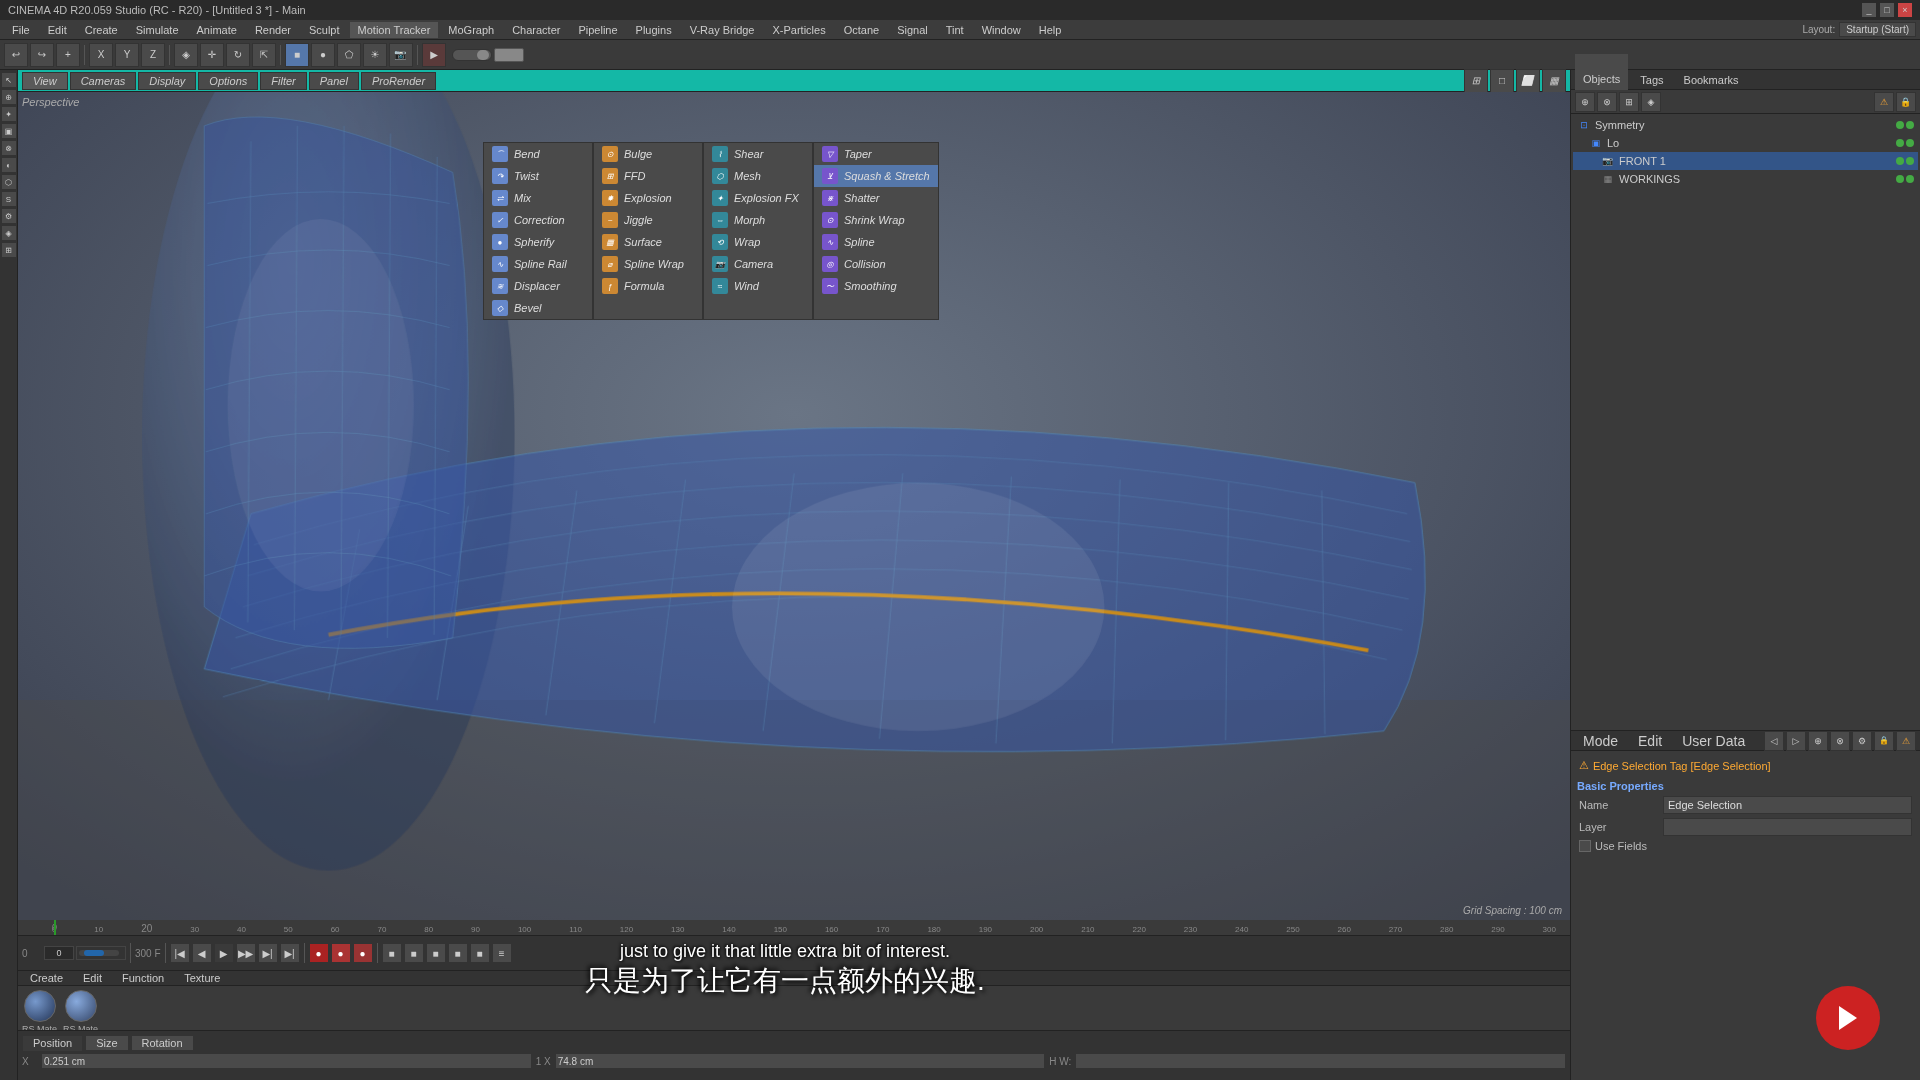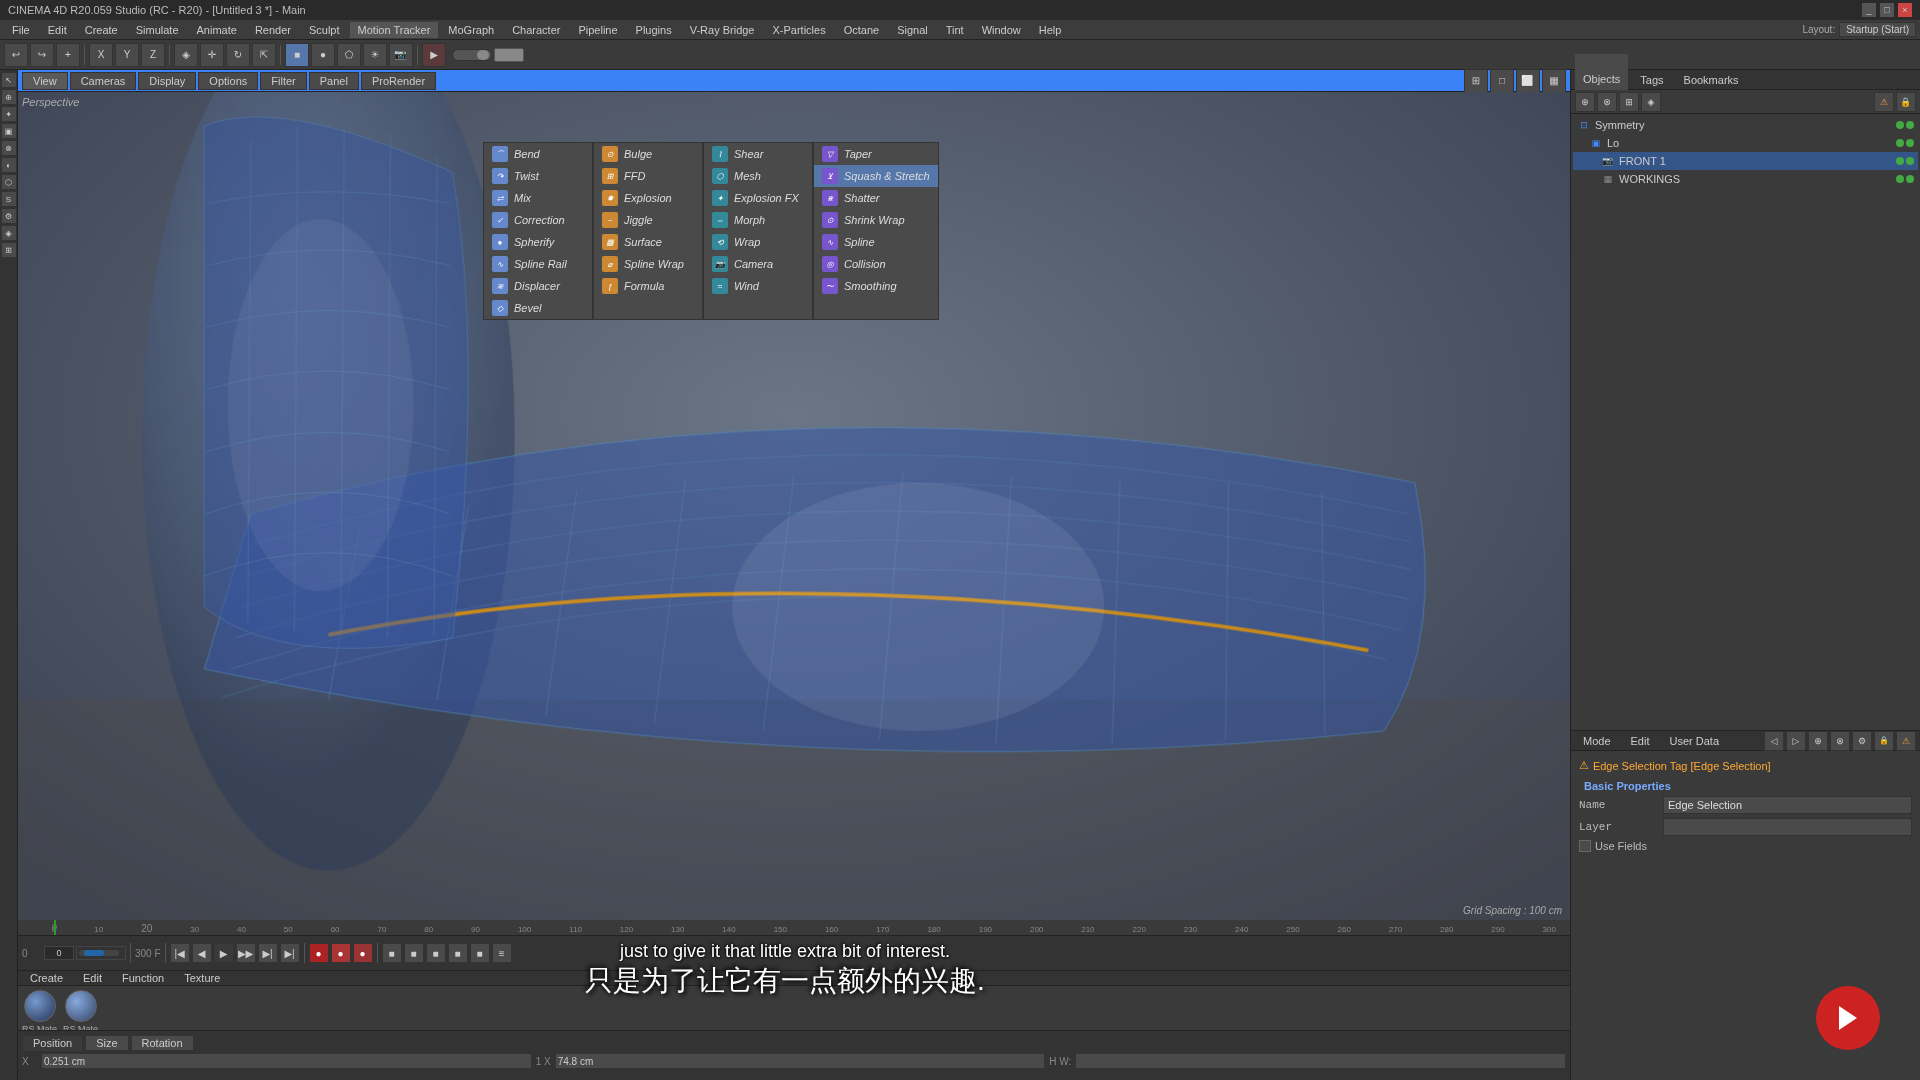--- a/index.html
+++ b/index.html
@@ -89,26 +89,27 @@
     
     #viewport-container {
       flex: 1;
       display: flex;
       flex-direction: column;
     }
 
     
     #viewport-tabs {
       height: 22px;
-      background: #3b82f6;
+      background: #14b8a6;
       display: flex;
       align-items: center;
       padding: 0 4px;
       gap: 2px;
       border-bottom: 1px solid #222;
+      font-style: italic;
     }
     .viewport-tab {
       padding: 2px 10px;
       background: #4a4a4a;
       border: 1px solid #333;
       color: #ccc;
       cursor: pointer;
       font-size: 11px;
     }
     .viewport-tab.active { background: #5a5a5a; }
@@ -323,21 +324,21 @@
       height: 20px;
       background: #333;
       display: flex;
       align-items: center;
       padding: 0 4px;
       gap: 4px;
       border-bottom: 1px solid #222;
     }
     .prop-tab {
       padding: 1px 8px;
-      font-size: 11px;
+      font-size: 14px;
       color: #ccc;
       cursor: pointer;
     }
     #prop-content {
       flex: 1;
       padding: 4px;
       overflow-y: auto;
     }
     .prop-warning {
       display: flex;
@@ -345,33 +346,31 @@
       gap: 4px;
       padding: 4px;
       color: #ffaa33;
       font-size: 11px;
     }
     .section-title {
       font-size: 11px;
       color: #77aaff;
       padding: 4px 2px 2px 2px;
       font-weight: bold;
-      margin-left: 7px;
     }
     .prop-row {
       display: flex;
       align-items: center;
       padding: 2px 4px;
       gap: 4px;
     }
     .prop-label {
       width: 80px;
       font-size: 11px;
       color: #bbb;
-      font-family: Liberation Mono, monospace;
     }
     .prop-value {
       flex: 1;
       background: #4a4a4a;
       border: 1px solid #333;
       padding: 1px 4px;
       font-size: 11px;
       color: #ddd;
       height: 18px;
     }

